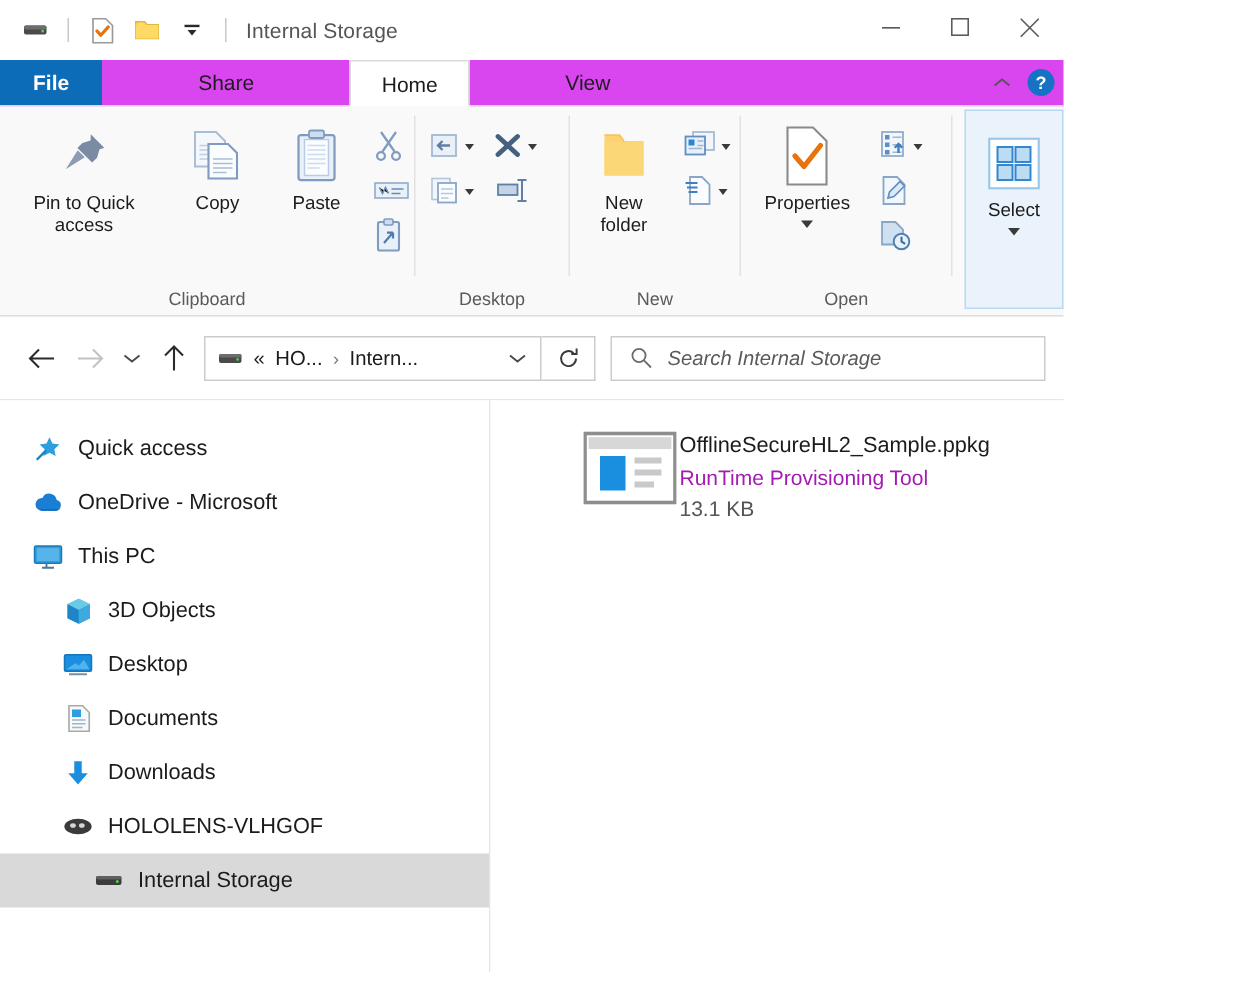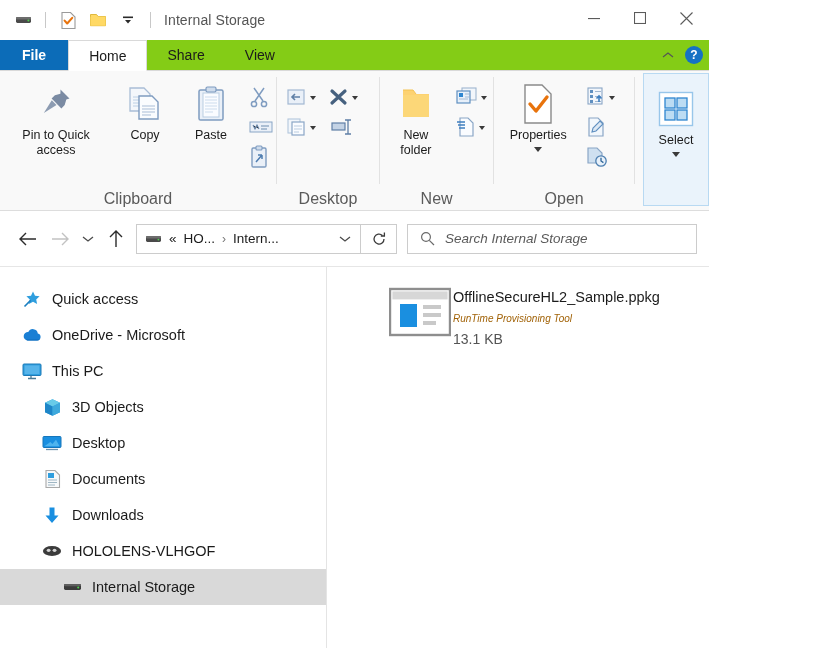--- a/index.html
+++ b/index.html
@@ -28,21 +28,21 @@
     margin-left: 10px; font-size: 14px; color: #555; letter-spacing: .1px;
     white-space: nowrap;
   }
   .wincontrols { position: absolute; top: 0; right: 0; display: flex; height: 36px; }
   .wc { width: 46px; height: 36px; display:flex; align-items:center; justify-content:center; }
   .wc svg { display:block; }
 
   
   .tabstrip {
     position: relative; height: 30px; display: flex; align-items: stretch;
-    background: #84cc16; border-bottom: 1px solid #d9d9d9;
+    background: #d946ef; border-bottom: 1px solid #d9d9d9; gap: 44px;
   }
   .tab {
     display: flex; align-items: center; justify-content: center;
     padding: 0 20px; font-size: 14px; color: #1b1b1b; position: relative;
     box-sizing: border-box;
   }
   .tab.file { background: #0c6cb8; color: #ffffff; font-weight: bold; padding: 0 22px; }
   .tab.active {
     background: #ffffff; border: 1px solid #d9d9d9; border-bottom: 1px solid #ffffff;
     margin-bottom: -1px; z-index: 3;
@@ -57,21 +57,21 @@
   
   .ribbon {
     position: relative; height: 140px; background: #f9f9f9;
     border-bottom: 1px solid #dddddd; display: flex; align-items: stretch;
     box-sizing: border-box;
   }
   .group { position: relative; display: flex; flex-direction: column; box-sizing: border-box; }
   .group-sep { width: 1px; background: #e2e2e2; margin: 6px 0 26px; }
   .group-items { flex: 1; display: flex; align-items: flex-start; padding-top: 6px; }
   .group-label {
-    height: 22px; line-height: 22px; text-align: center; font-size: 16px; color: #5a5a5a;
+    height: 22px; line-height: 22px; text-align: center; font-size: 12px; color: #5a5a5a;
   }
   .bigbtn {
     width: 74px; display: flex; flex-direction: column; align-items: center;
     padding-top: 6px; box-sizing: border-box;
   }
   .bigbtn .ico { height: 42px; display:flex; align-items:center; justify-content:center; }
   .bigbtn .lbl {
     font-size: 12.5px; color: #1b1b1b; text-align: center; line-height: 15px; margin-top: 3px;
   }
   .smallcol { display: flex; flex-direction: column; padding-top: 8px; gap: 4px; }
@@ -114,21 +114,21 @@
   .navrow.indent1 { padding-left: 42px; }
   .navrow.indent2 { padding-left: 62px; }
   .navrow.selected { background: #d9d9d9; }
   .navicon { width: 20px; height: 20px; display: flex; align-items: center; justify-content: center; flex: none; }
 
   
   .fileitem { display: flex; align-items: flex-start; }
   .file-icon { width: 64px; height: 52px; flex: none; display:flex; align-items:flex-start; }
   .file-meta { display: flex; flex-direction: column; }
   .file-name { font-size: 14.5px; color: #1b1b1b; line-height: 21px; }
-  .file-sub { font-size: 10px; color: #a16207; line-height: 21px; font-style: italic; }
+  .file-sub { font-size: 14px; color: #a21caf; line-height: 21px; }
   .file-size { font-size: 14px; color: #545454; line-height: 21px; }
 </style>
 </head>
 <body>
 
 <div class="window">
 
   <div class="titlebar">
     <div class="qat">
       <div class="qat-btn">
@@ -175,22 +175,22 @@
       <div class="wc">
         <svg width="13" height="13" viewBox="0 0 13 13">
             <path d="M0.5 0.5l12 12M12.5 0.5l-12 12" stroke="#5b5b5b" stroke-width="1.1"></path>
           </svg>
       </div>
     </div>
   </div>
 
   <div class="tabstrip">
     <div class="tab file">File</div>
+    <div class="tab">Share</div>
     <div class="tab active">Home</div>
-    <div class="tab">Share</div>
     <div class="tab">View</div>
     <div class="tab-right">
       <div class="ribbon-collapse">
         <svg width="12" height="8" viewBox="0 0 12 8">
             <path d="M1 6l5-4 5 4" fill="none" stroke="#555" stroke-width="1.2"></path>
           </svg>
       </div>
       <div class="help-btn">?</div>
     </div>
   </div>

